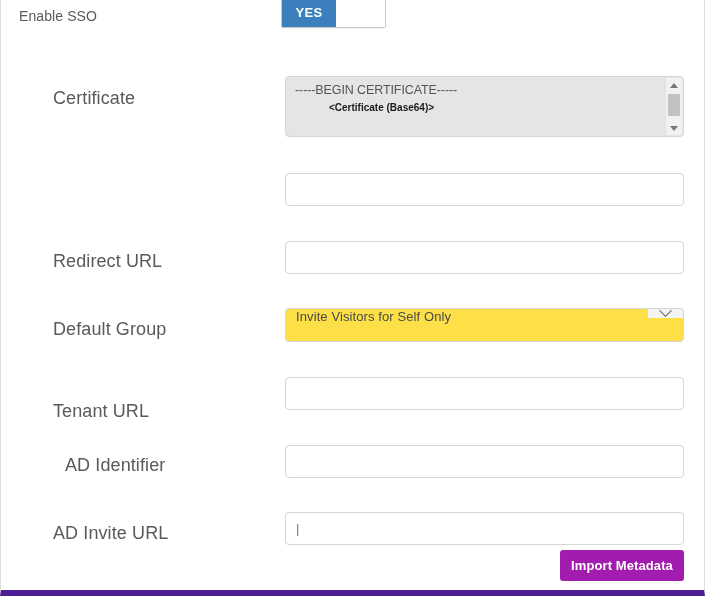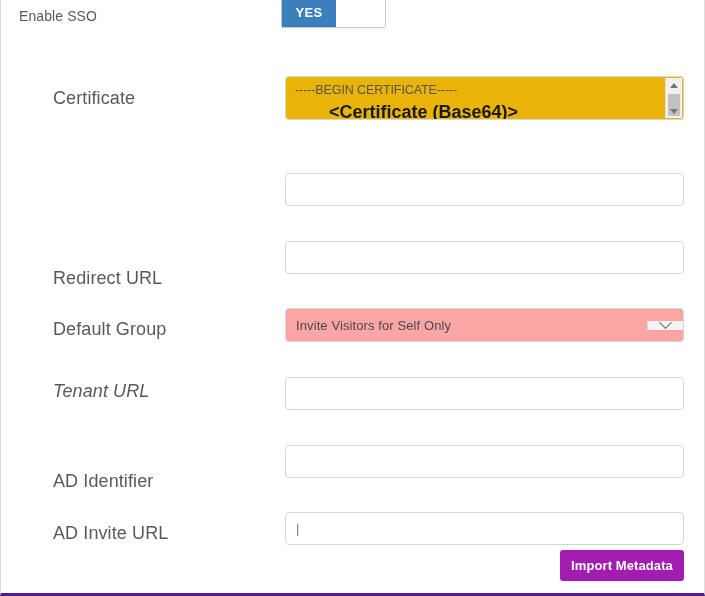--- a/index.html
+++ b/index.html
@@ -12,21 +12,21 @@
     -webkit-font-smoothing: antialiased;
   }
   .page {
     position: relative;
     width: 705px;
     height: 596px;
     box-sizing: border-box;
     background: #ffffff;
     border-left: 1px solid #dddddd;
     border-right: 1px solid #dddddd;
-    border-bottom: 3px solid #4c1d95;
+    border-bottom: 6px solid #4c1d95;
     overflow: hidden;
   }
 
   
   .sso-row {
     position: absolute;
     left: 0; top: 0;
     width: 705px;
     height: 36px;
   }
@@ -95,43 +95,43 @@
     box-sizing: border-box;
     outline: none;
   }
   .text-input.caret {
     color: #e8b463;
   }
 
   
   .cert-box {
     width: 399px;
-    height: 44px;
+    height: 61px;
     border: 1px solid #d6d6d6;
     border-radius: 4px;
-    background: #eab308;
+    background: #e5e5e5;
     box-sizing: border-box;
     position: relative;
     overflow: hidden;
   }
   .cert-text {
     position: absolute;
     left: 9px;
     top: 6px;
     right: 22px;
     font-family: "Liberation Sans", sans-serif;
   }
   .cert-line1 {
     font-size: 12.5px;
     color: #555555;
     white-space: nowrap;
     letter-spacing: -.1px;
   }
   .cert-line2 {
-    font-size: 18px;
+    font-size: 10px;
     font-weight: bold;
     color: #1a1a1a;
     margin-top: 5px;
     margin-left: 34px;
     white-space: nowrap;
   }
   .cert-scroll {
     position: absolute;
     right: 1px;
     top: 1px;
@@ -167,24 +167,24 @@
     background: #c1c1c1;
     border-radius: 1px;
   }
 
   
   .select-wrap {
     width: 399px;
     height: 34px;
     border: 1px solid #d6d6d6;
     border-radius: 4px;
-    background: #fca5a5;
-    box-sizing: border-box;
-    display: flex;
-    align-items: center;
+    background: #fde047;
+    box-sizing: border-box;
+    display: flex;
+    align-items: flex-start;
     overflow: hidden;
   }
   .select-value {
     flex: 1;
     display: flex;
     align-items: center;
     padding-left: 10px;
     font-size: 13px;
     color: #4a4a4a;
     letter-spacing: .1px;
@@ -252,41 +252,41 @@
           <div class="tri down"></div>
         </div>
       </div>
     </div>
   </div>
 
   <div class="control" style="top:173px;">
     <input class="text-input" type="text" placeholder="" style="">
   </div>
 
-  <div class="field-label" style="top:268px;text-align:right;">Redirect URL</div>
+  <div class="field-label" style="top:251px;text-align:right;">Redirect URL</div>
   <div class="control" style="top:241px;">
     <input class="text-input" type="text" placeholder="" style="">
   </div>
 
   <div class="field-label" style="top:319px;">Default Group</div>
   <div class="control" style="top:308px;">
     <div class="select-wrap">
       <div class="select-value">Invite Visitors for Self Only</div>
       <div class="select-arrow">
         <div class="chev"></div>
       </div>
     </div>
   </div>
 
-  <div class="field-label" style="top:381px;font-style:italic;">Tenant URL</div>
+  <div class="field-label" style="top:401px;">Tenant URL</div>
   <div class="control" style="top:377px;">
     <input class="text-input" type="text" placeholder="" style="">
   </div>
 
-  <div class="field-label" style="top:471px;">AD Identifier</div>
+  <div class="field-label" style="top:455px;margin-left:12px;">AD Identifier</div>
   <div class="control" style="top:445px;">
     <input class="text-input" type="text" placeholder="" style="">
   </div>
 
   <div class="field-label" style="top:523px;">AD Invite URL</div>
   <div class="control" style="top:512px;">
     <input class="text-input caret" type="text" placeholder="|" style="">
   </div>
 
   <button class="import-btn">Import Metadata</button>

